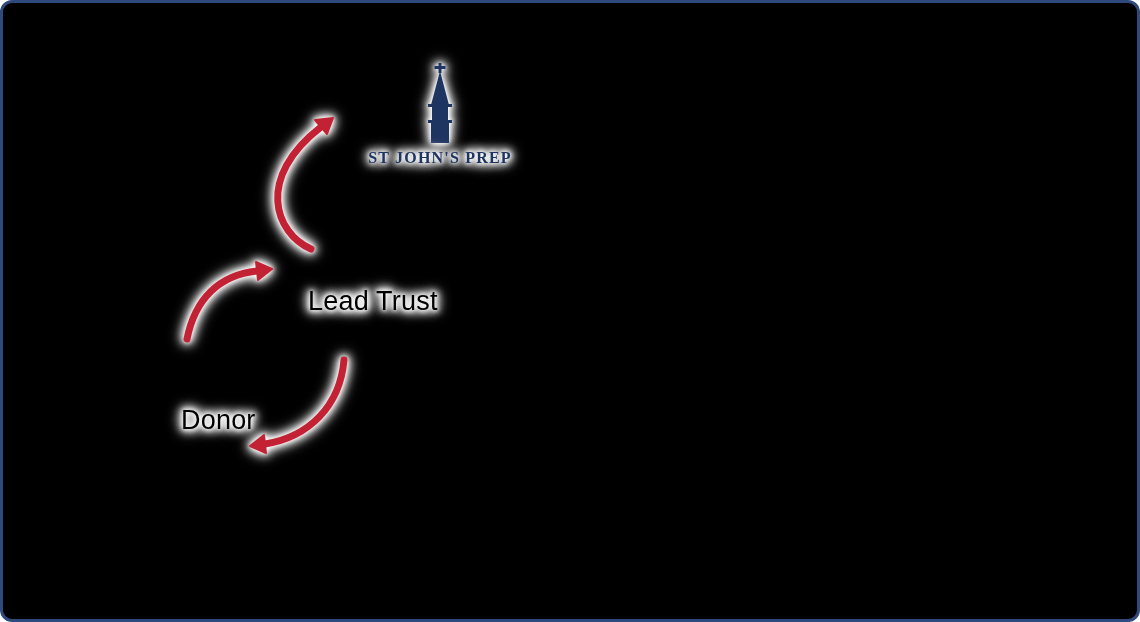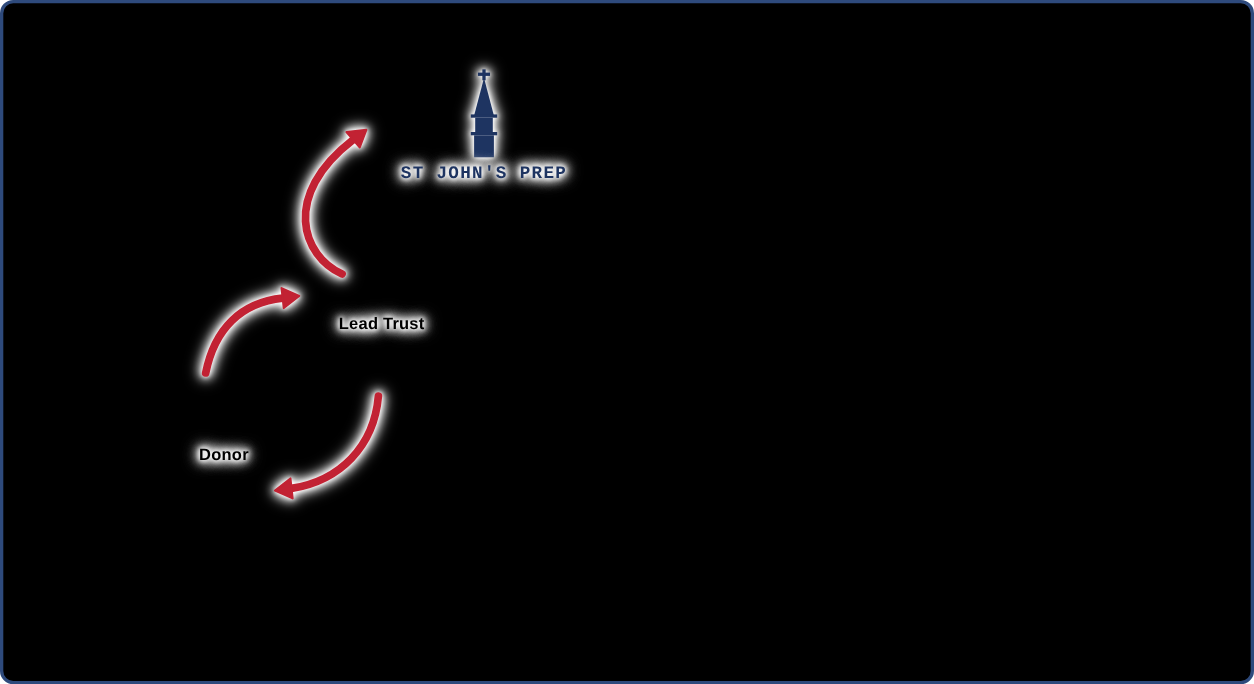--- a/index.html
+++ b/index.html
@@ -40,37 +40,37 @@
     stroke: var(--arrow, #c22233);
     stroke-width: 2;
     stroke-linejoin: round;
   }
   .steeple * {
     fill: var(--logo, #1e3461);
   }
   .node-label {
     position: absolute;
     color: var(--label, #000000);
-    font-weight: bold;
-    font-size: 15px;
+    font-weight: normal;
+    font-size: 27px;
     letter-spacing: 0.2px;
     white-space: nowrap;
     text-shadow:
       0 0 5px #fff, 0 0 5px #fff, 0 0 8px #fff, 0 0 8px #fff,
       0 0 12px #fff, 0 0 12px #fff, 0 0 16px #fff, 0 0 16px #fff;
   }
   .label-lead-trust { left: 305px; top: 283px; }
   .label-donor { left: 130px; top: 402px; padding-left: 48px; }
   .logo-text {
     position: absolute;
     left: 437px;
     top: 146px;
     transform: translateX(-50%);
     color: var(--logo, #1e3461);
-    font-family: Liberation Mono, monospace;
+    font-family: Liberation Serif, serif;
     font-weight: bold;
     font-size: 16px;
     letter-spacing: 1.2px;
     white-space: nowrap;
     text-shadow:
       0 0 5px #fff, 0 0 5px #fff, 0 0 8px #fff, 0 0 8px #fff,
       0 0 12px #fff, 0 0 12px #fff, 0 0 16px #fff, 0 0 16px #fff;
   }
 </style>
 </head>

